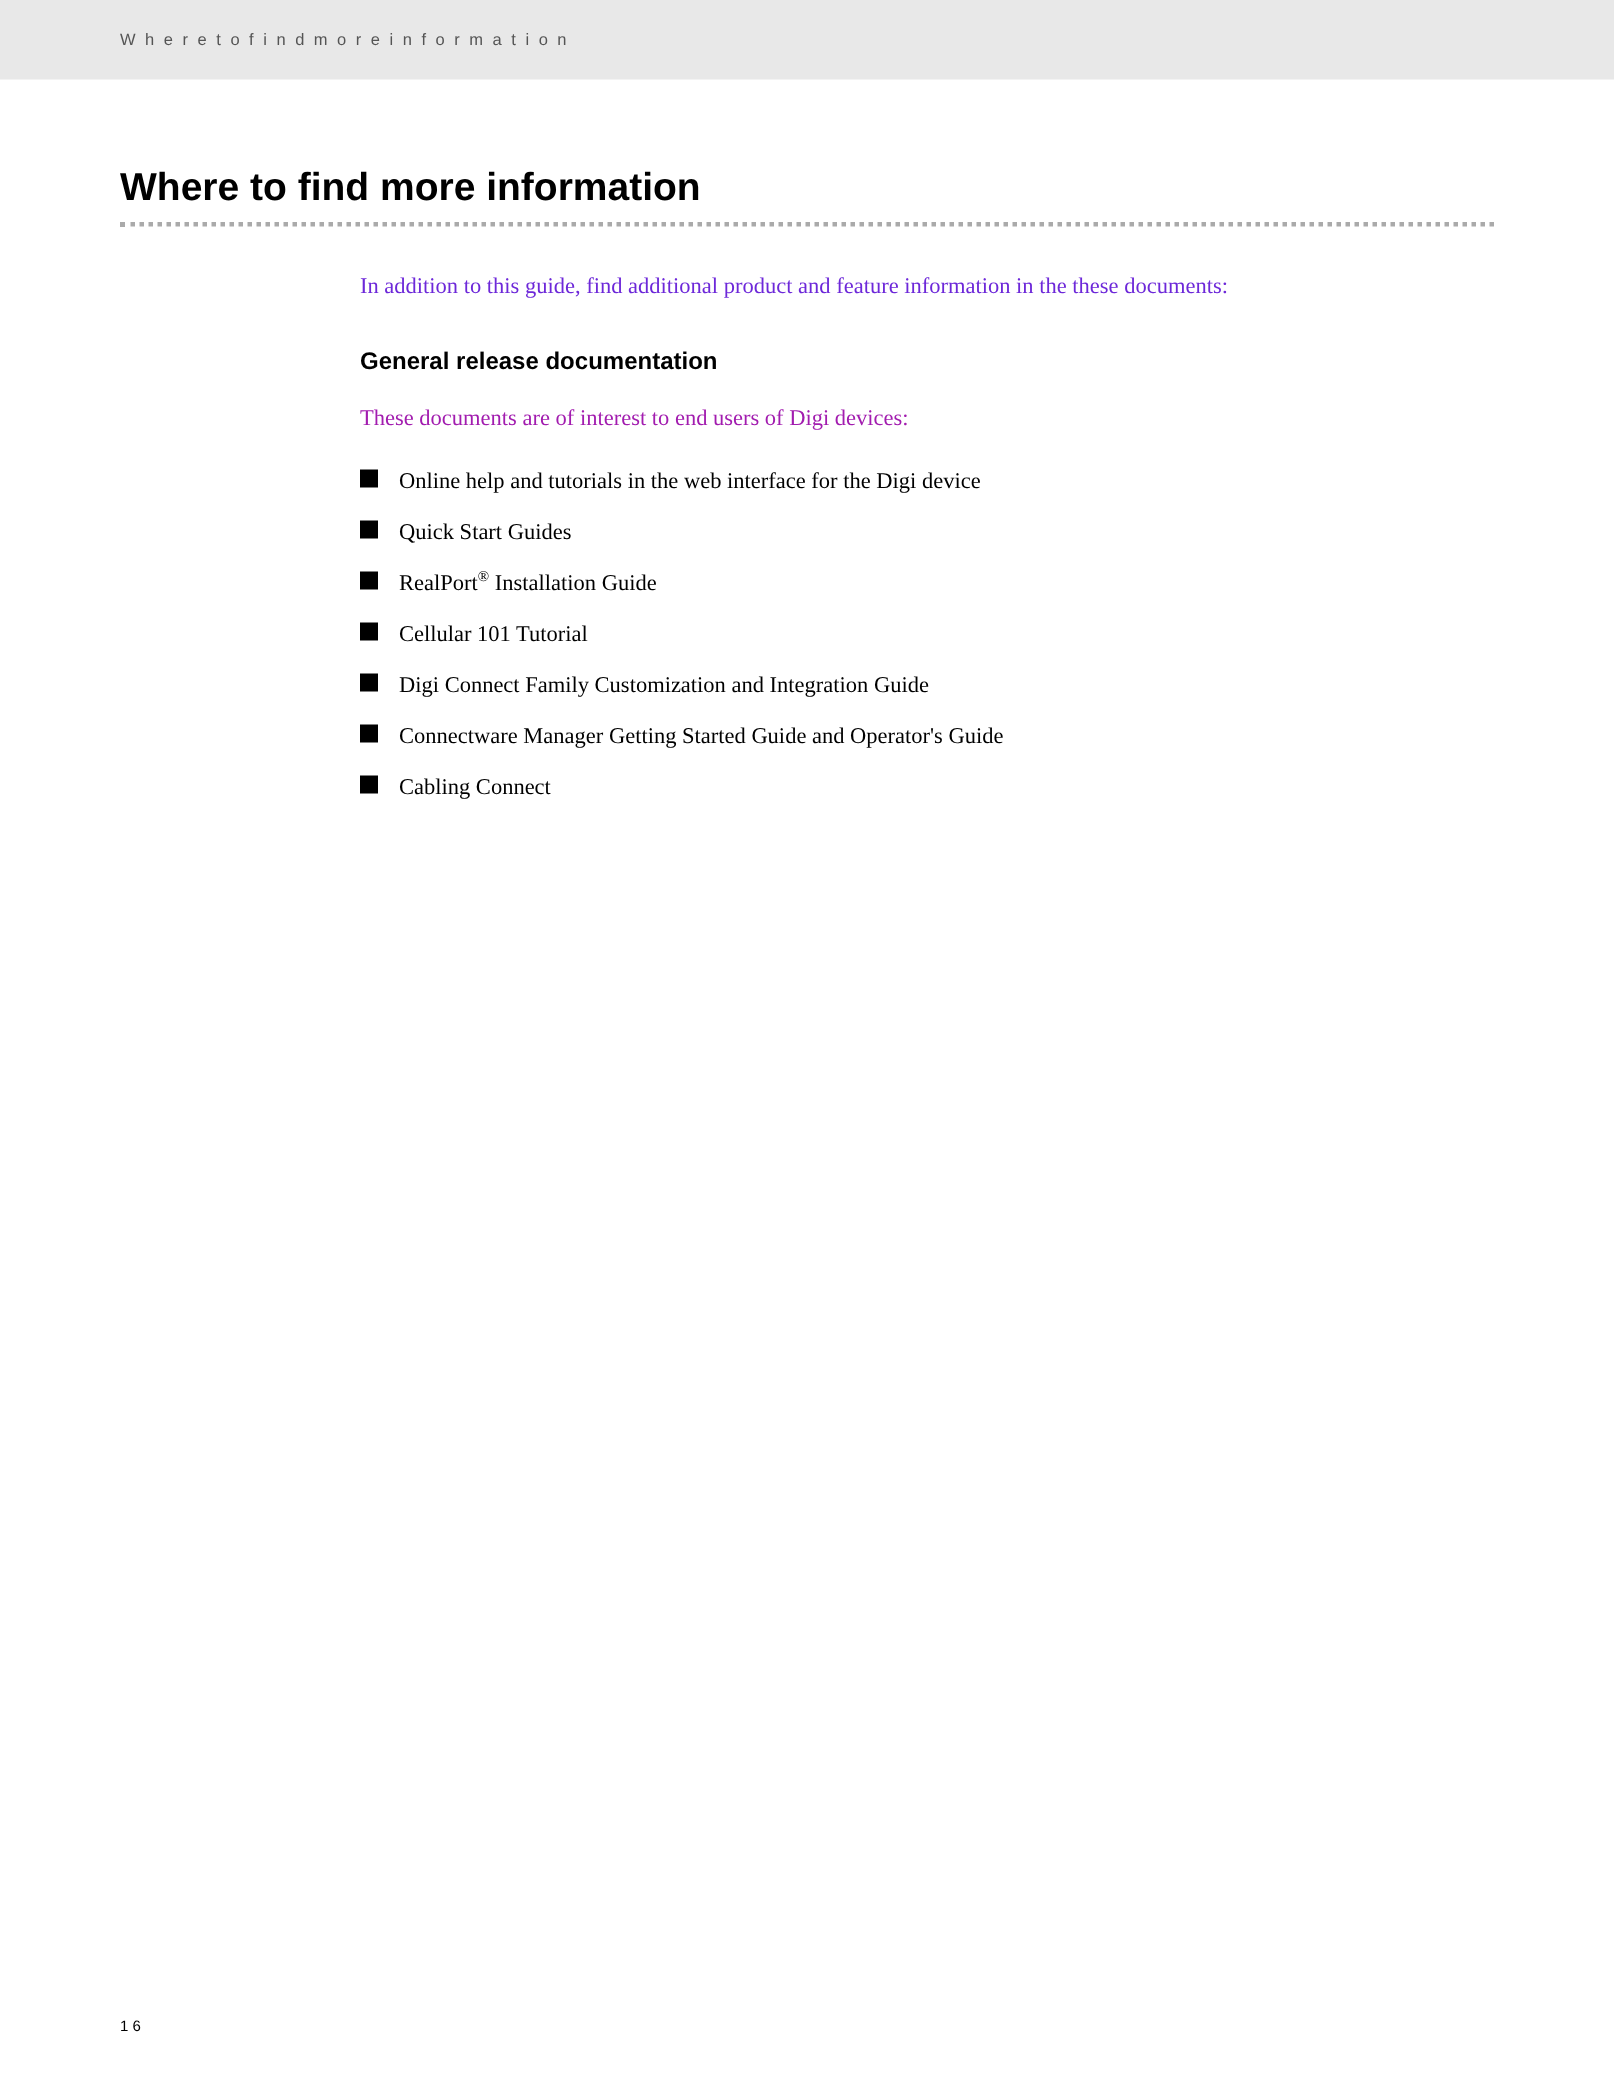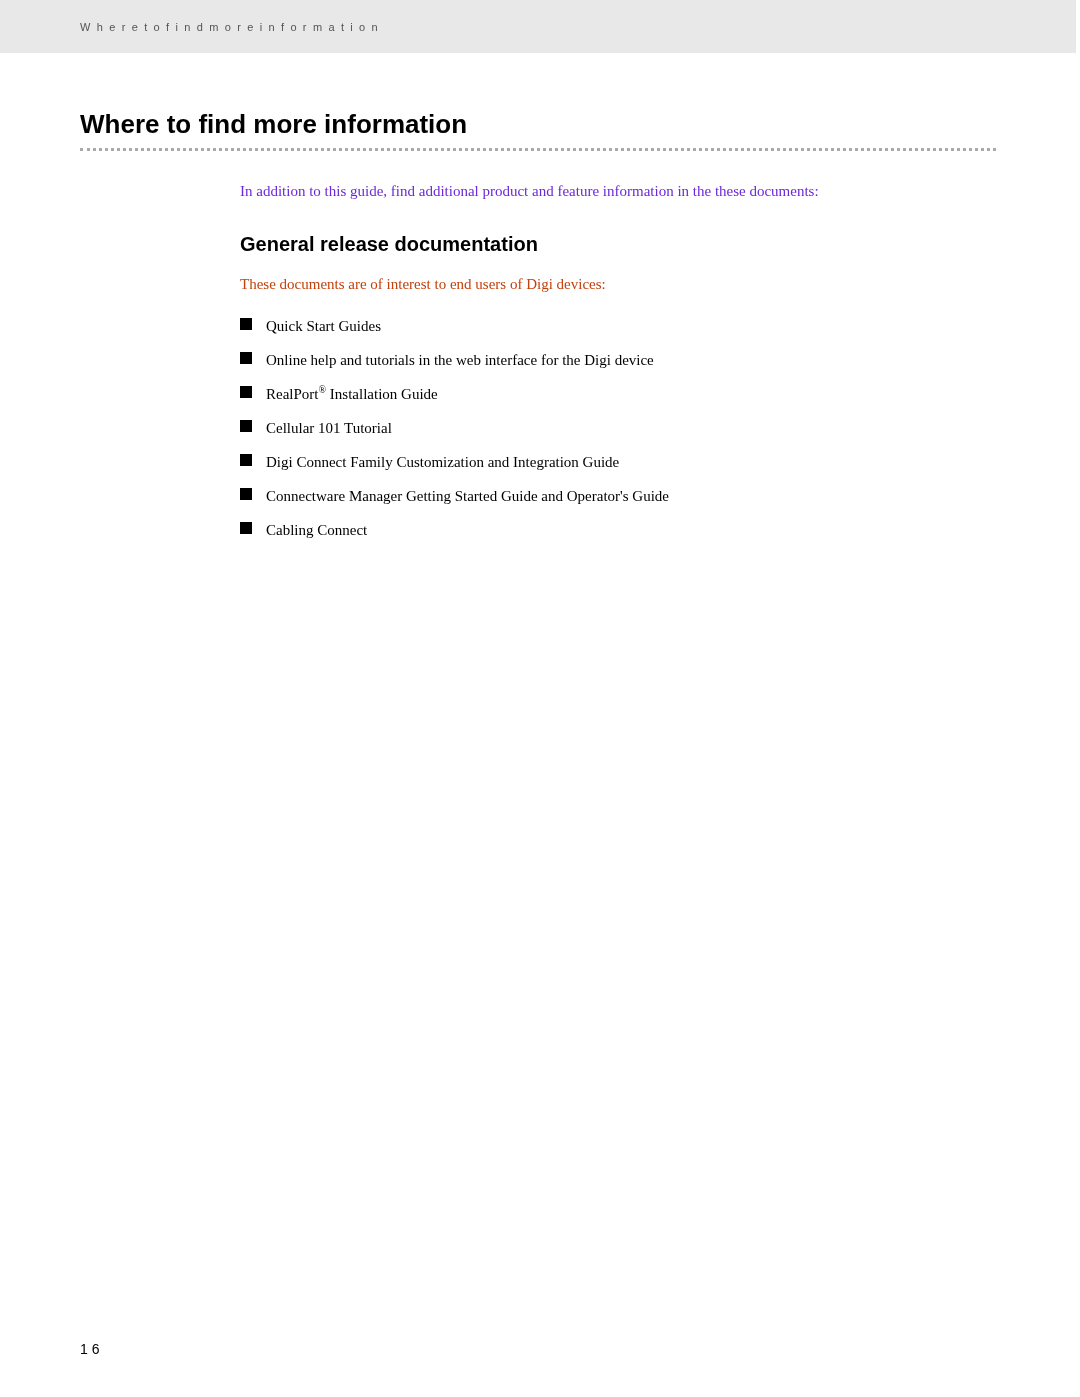--- a/index.html
+++ b/index.html
@@ -67,34 +67,34 @@
       font-size: 15px;
       line-height: 1.6;
       margin-left: 160px;
       margin-bottom: 30px;
       color: #6d28d9;
     }
 
     
     .subsection-heading {
       font-family: Arial, Helvetica, sans-serif;
-      font-size: 20px;
+      font-size: 16px;
       font-weight: bold;
       color: #000000;
       margin-left: 160px;
       margin-bottom: 16px;
     }
 
     
     .body-text {
       font-size: 15px;
       line-height: 1.6;
       margin-left: 160px;
       margin-bottom: 18px;
-      color: #c2410c;
+      color: #a21caf;
     }
 
     
     .bullet-list {
       margin-left: 160px;
       list-style: none;
       padding: 0;
     }
 
     .bullet-list li {
@@ -125,21 +125,21 @@
       font-size: 10px;
       vertical-align: super;
     }
 
     
     .page-number {
       position: absolute;
       bottom: 40px;
       left: 80px;
       font-family: Arial, Helvetica, sans-serif;
-      font-size: 14px;
+      font-size: 10px;
       color: #000000;
     }
   </style>
 </head>
 <body>
 
 <div class="page">
 
   <div class="header-bar">
     <span class="header-bar-text">W h e r e   t o   f i n d   m o r e   i n f o r m a t i o n</span>
@@ -153,25 +153,25 @@
 
     <p class="intro-text">In addition to this guide, find additional product and feature information in the these documents:</p>
 
     <h2 class="subsection-heading">General release documentation</h2>
 
     <p class="body-text">These documents are of interest to end users of Digi devices:</p>
 
     <ul class="bullet-list">
     <li>
           <span class="bullet-icon"></span>
-          <span class="bullet-text">Quick Start Guides</span>
+          <span class="bullet-text">Online help and tutorials in the web interface for the Digi device</span>
         </li>
         <li>
           <span class="bullet-icon"></span>
-          <span class="bullet-text">Online help and tutorials in the web interface for the Digi device</span>
+          <span class="bullet-text">Quick Start Guides</span>
         </li>
         <li>
           <span class="bullet-icon"></span>
           <span class="bullet-text">RealPort<sup>®</sup> Installation Guide</span>
         </li>
         <li>
           <span class="bullet-icon"></span>
           <span class="bullet-text">Cellular 101 Tutorial</span>
         </li>
         <li>

